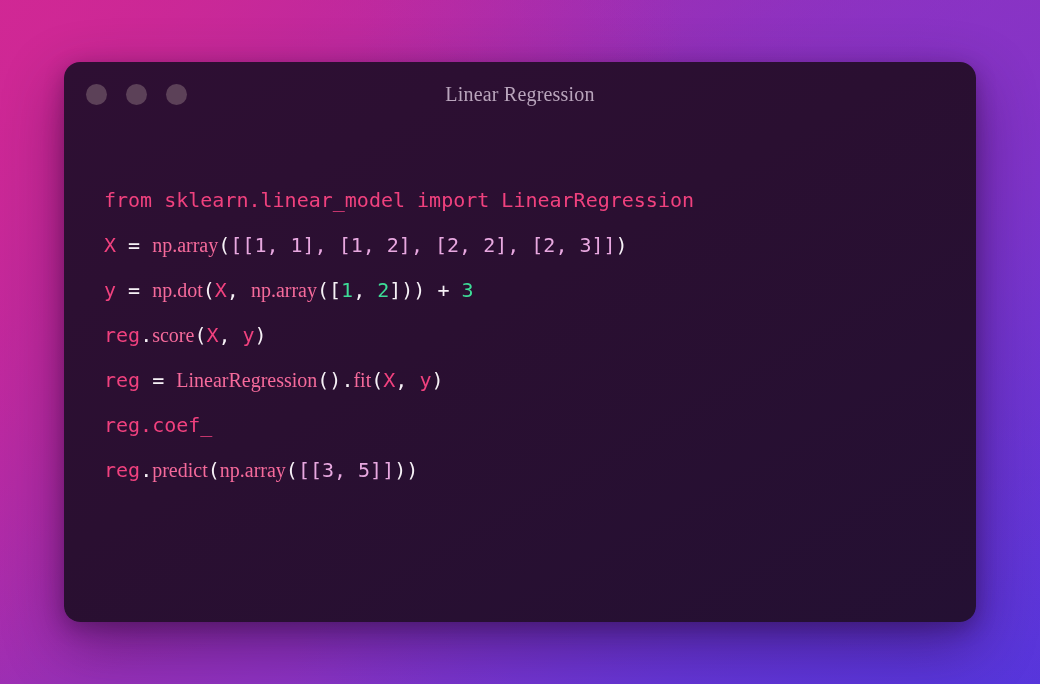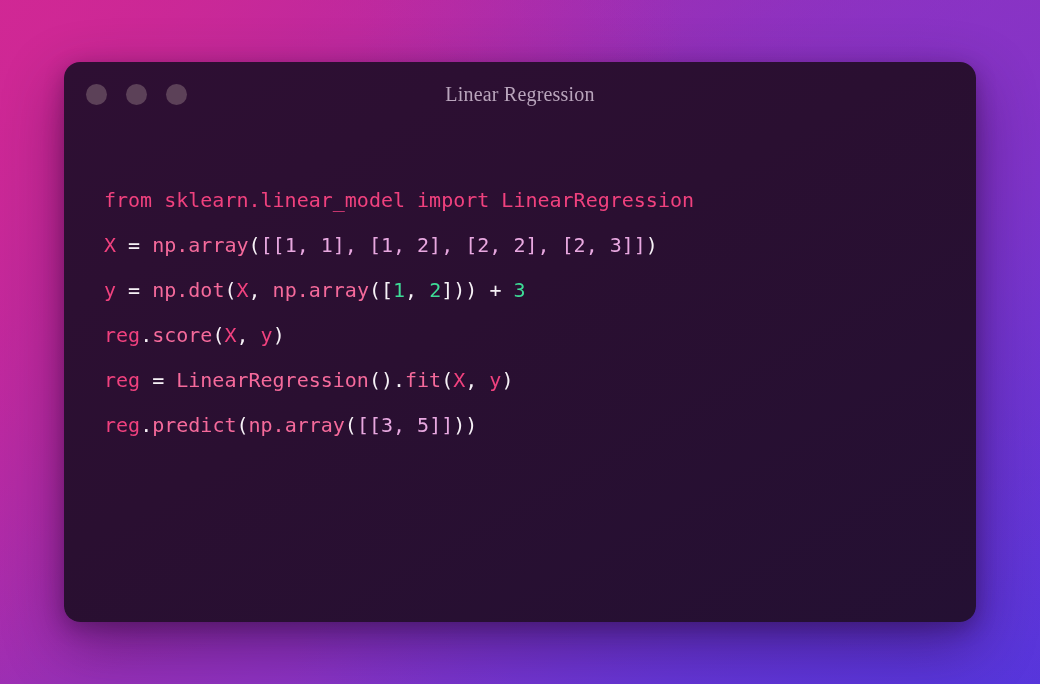--- a/index.html
+++ b/index.html
@@ -101,21 +101,21 @@
   }
   .code-line {
     font-family: "DejaVu Sans Mono", "Liberation Mono", monospace;
     font-size: 20px;
     line-height: 45px;
     white-space: pre;
     letter-spacing: 0px;
   }
   
   .t-name  { color: #f0417e; }  
-  .t-fn    { color: #f56a9b; }  
+  .t-fn    { color: #f56a9b; font-family: Liberation Serif, serif; }  
   .t-punct { color: #f6f1f6; }  
   .t-num   { color: #e8a8e0; }  
   .t-num2  { color: #3ddc97; }  
 </style>
 </head>
 <body>
 
 <div id="backdrop">
 
   <div id="window">
@@ -128,17 +128,18 @@
       </div>
       <div id="window-title">Linear Regression</div>
     </div>
 
     <div id="code-area">
         <div class="code-line"><span class="t-name">from sklearn.linear_model import LinearRegression</span></div>
         <div class="code-line"><span class="t-name">X</span><span class="t-punct"> = </span><span class="t-fn">np.array</span><span class="t-punct">(</span><span class="t-num">[[1, 1], [1, 2], [2, 2], [2, 3]]</span><span class="t-punct">)</span></div>
         <div class="code-line"><span class="t-name">y</span><span class="t-punct"> = </span><span class="t-fn">np.dot</span><span class="t-punct">(</span><span class="t-name">X</span><span class="t-punct">, </span><span class="t-fn">np.array</span><span class="t-punct">([</span><span class="t-num2">1</span><span class="t-punct">, </span><span class="t-num2">2</span><span class="t-punct">])) + </span><span class="t-num2">3</span></div>
         <div class="code-line"><span class="t-name">reg</span><span class="t-punct">.</span><span class="t-fn">score</span><span class="t-punct">(</span><span class="t-name">X</span><span class="t-punct">, </span><span class="t-name">y</span><span class="t-punct">)</span></div>
         <div class="code-line"><span class="t-name">reg</span><span class="t-punct"> = </span><span class="t-fn">LinearRegression</span><span class="t-punct">().</span><span class="t-fn">fit</span><span class="t-punct">(</span><span class="t-name">X</span><span class="t-punct">, </span><span class="t-name">y</span><span class="t-punct">)</span></div>
+        <div class="code-line"><span class="t-name">reg.coef_</span></div>
         <div class="code-line"><span class="t-name">reg</span><span class="t-punct">.</span><span class="t-fn">predict</span><span class="t-punct">(</span><span class="t-fn">np.array</span><span class="t-punct">(</span><span class="t-num">[[3, 5]]</span><span class="t-punct">))</span></div>
       </div>
 
   </div>
 </div>
 
 </body></html>

